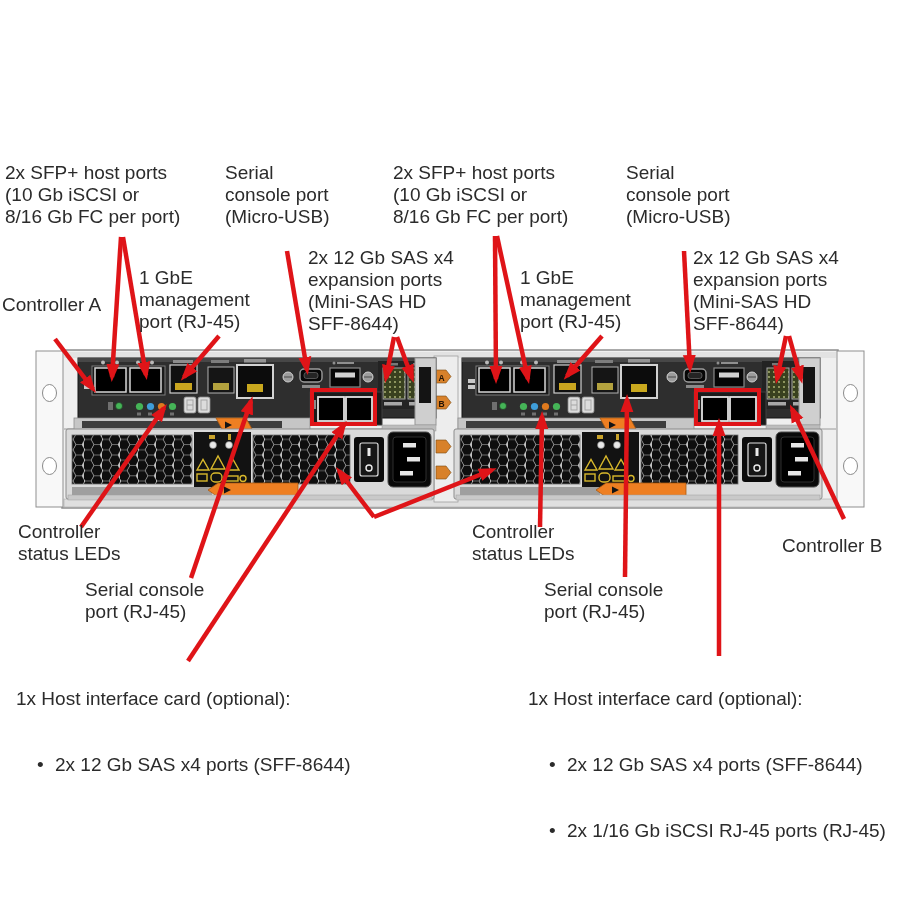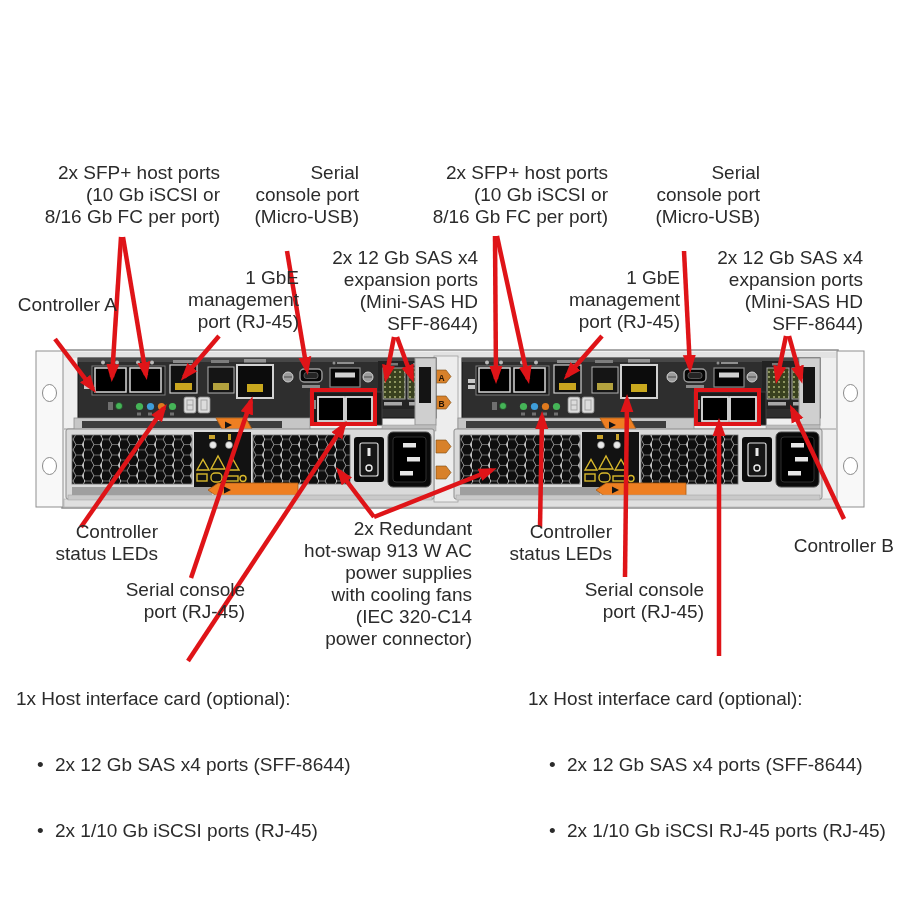--- a/index.html
+++ b/index.html
@@ -1,18 +1,18 @@
 <!DOCTYPE html>
 <html style="--arrow-red: #df1418; --handle-orange: #ee7f22; --warning-yellow: #d9b92c; --chassis-gray: #efefef; --panel-dark: #2e2e2e; --text: #2b2b2b;"><head>
 <meta charset="utf-8">
 <style>
   html,body{margin:0;padding:0;background:#fff;}
   .stage{position:relative;width:900px;height:900px;background:#fff;overflow:hidden;
          font-family:"Liberation Sans", sans-serif;color:#2b2b2b;}
-  .callout{position:absolute;white-space:pre-line;text-align:right;
+  .callout{position:absolute;white-space:pre-line;text-align:left;
            font-size:19px;line-height:22px;}
   .callout.left-al{text-align:left;}
   .hic-item{padding-left:21px;}
   .hic-item .bullet{display:inline-block;width:18px;text-align:left;}
   svg#diagram{position:absolute;left:0;top:0;}
   .arrow{stroke:var(--arrow-red,#df1418);stroke-width:4.5;fill:none;}
   .redbox{fill:none;stroke:var(--arrow-red,#df1418);stroke-width:4;}
   .orange{fill:var(--handle-orange,#ee7f22);stroke:#a85a12;stroke-width:0.8;}
   marker polygon{fill:var(--arrow-red,#df1418);}
   .slot-letter{font-family:"Liberation Sans",sans-serif;font-size:8.5px;font-weight:bold;fill:#241303;}
@@ -230,44 +230,35 @@
   <div class="callout" style="left:693px;top:247px;width:170px">2x 12 Gb SAS x4
 expansion ports
 (Mini-SAS HD
 SFF-8644)</div>
   <div class="callout" style="left:2px;top:294px;width:115px">Controller A</div>
   <div class="callout" style="left:782px;top:535px;width:112px">Controller B</div>
   <div class="callout" style="left:18px;top:521px;width:140px">Controller
 status LEDs</div>
   <div class="callout" style="left:472px;top:521px;width:140px">Controller
 status LEDs</div>
-  <div class="callout" style="left:272px;top:518px;width:200px">2x Redundant
-hot-swap 913 W AC
-power supplies
-with cooling fans
-(IEC 320-C14
-power connector)</div>
   <div class="callout" style="left:85px;top:579px;width:160px">Serial console
 port (RJ-45)</div>
   <div class="callout" style="left:544px;top:579px;width:160px">Serial console
 port (RJ-45)</div>
 
   <div class="callout left-al" style="left:16px;top:666px;width:400px">
     <div>1x Host interface card (optional):</div>
     <div class="hic-item">
       <span class="bullet">•</span><span>2x 12 Gb SAS x4 ports (SFF-8644)</span>
-    </div>
-    <div class="hic-item">
-      <span class="bullet">•</span><span>2x 1/10 Gb iSCSI ports (RJ-45)</span>
     </div>
   </div>
 
   <div class="callout left-al" style="left:528px;top:666px;width:380px">
     <div>1x Host interface card (optional):</div>
     <div class="hic-item">
       <span class="bullet">•</span><span>2x 12 Gb SAS x4 ports (SFF-8644)</span>
     </div>
     <div class="hic-item">
-      <span class="bullet">•</span><span>2x 1/10 Gb iSCSI RJ-45 ports (RJ-45)</span>
+      <span class="bullet">•</span><span>2x 1/16 Gb iSCSI RJ-45 ports (RJ-45)</span>
     </div>
   </div>
 
 </div>
 
 </body></html>

